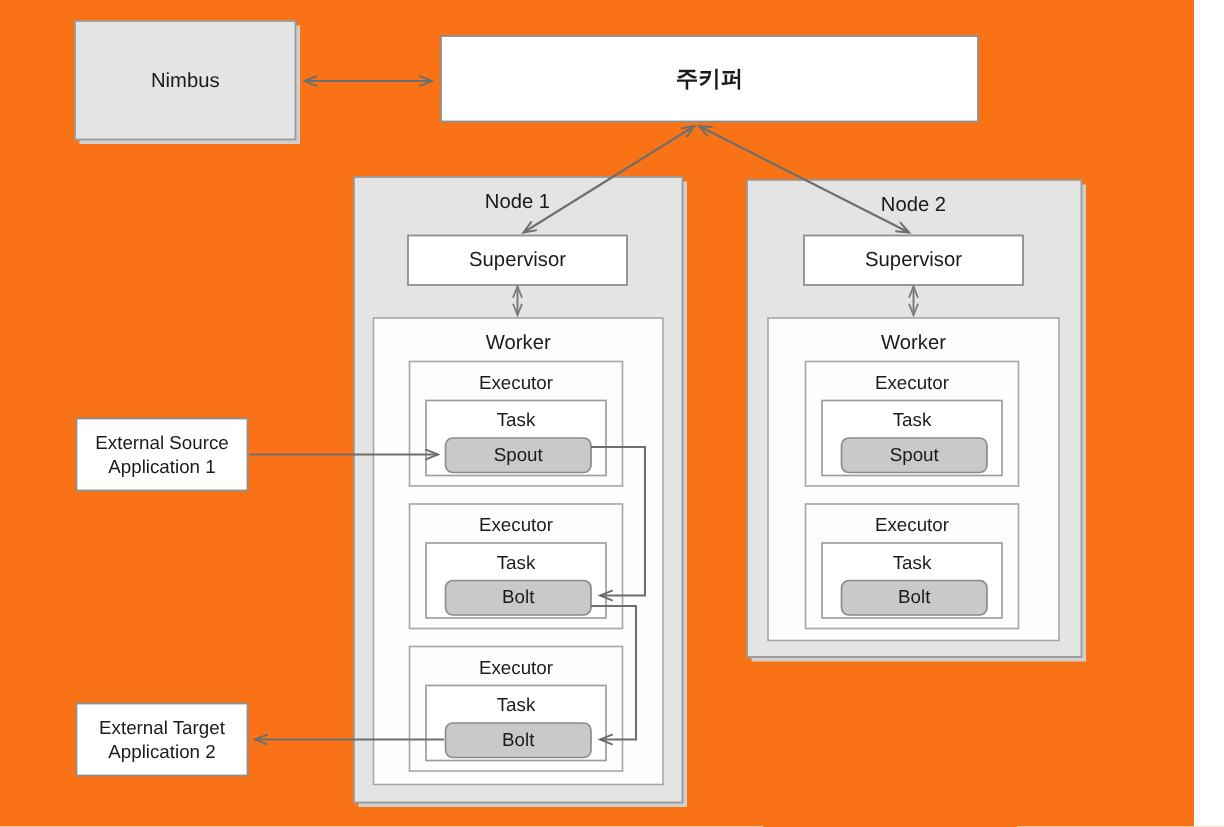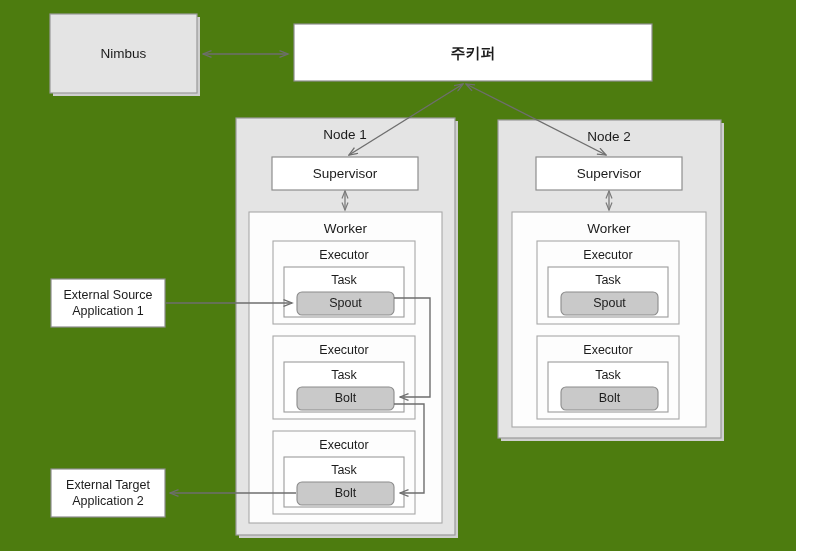--- a/index.html
+++ b/index.html
@@ -4,21 +4,21 @@
 <style>
   html, body {
     margin: 0;
     padding: 0;
     background: #ffffff;
   }
   #stage {
     position: relative;
     width: 796px;
     height: 551px;
-    background: #4d7c0f;
+    background: #f97316;
     font-family: "Liberation Sans", sans-serif;
     overflow: hidden;
   }
   svg.diagram {
     position: absolute;
     left: 0;
     top: 0;
     width: 816px;
     height: 551px;
   }

